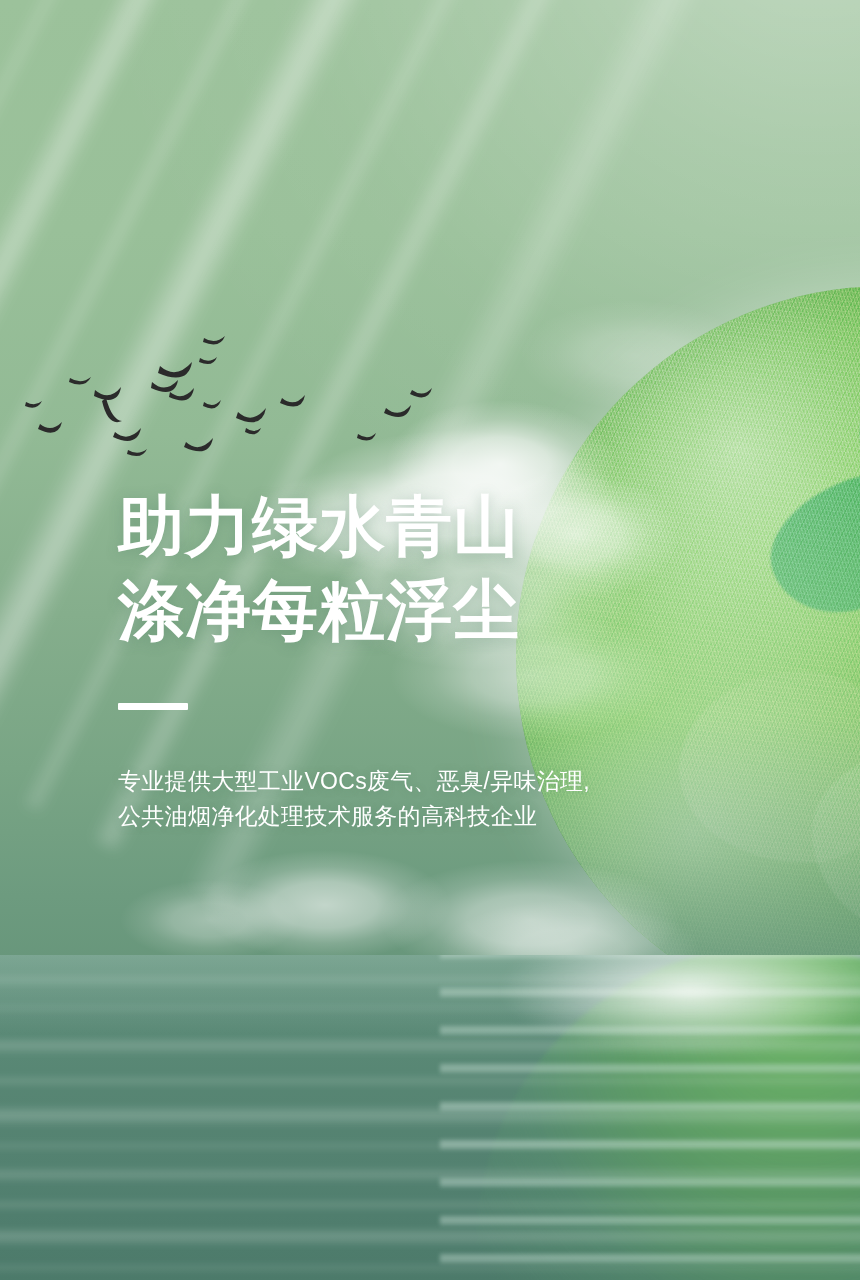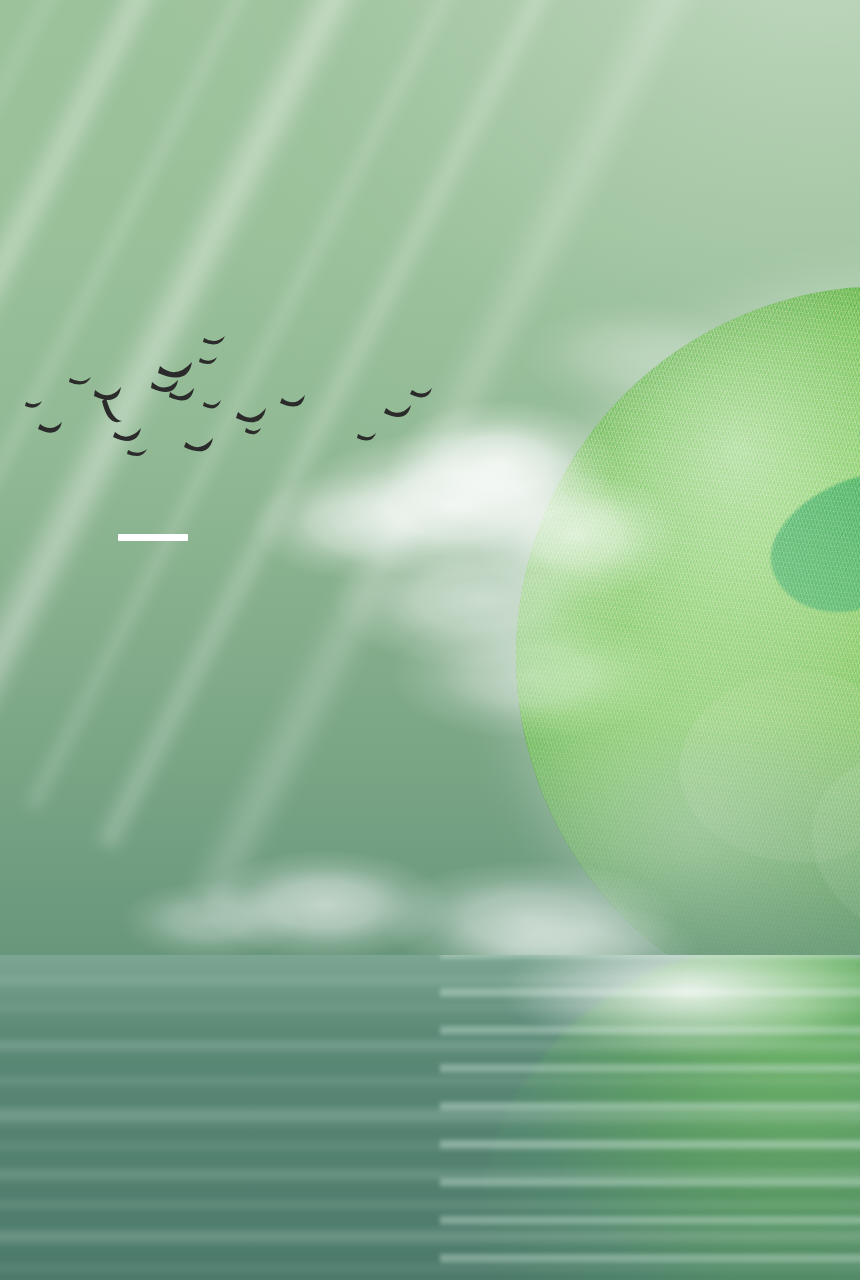--- a/index.html
+++ b/index.html
@@ -348,18 +348,26 @@
     <div class="ripple" style="top:150px; height:22px; opacity:.48;"></div>
     <div class="ripple" style="top:186px; height:10px; opacity:.26;"></div>
     <div class="ripple" style="top:212px; height:16px; opacity:.38;"></div>
     <div class="ripple" style="top:244px; height:12px; opacity:.30;"></div>
     <div class="ripple" style="top:272px; height:20px; opacity:.45;"></div>
     <div class="ripple" style="top:308px; height:10px; opacity:.24;"></div>
 
   </div>
 
   <div class="content">
+    <div class="headline">
+      <span class="hl-line">助力绿水青山</span>
+      <span class="hl-line">涤净每粒浮尘</span>
+    </div>
 
     <div class="divider"></div>
 
+    <div class="subtext">
+      <span class="sub-line">专业提供大型工业VOCs废气、恶臭/异味治理,</span>
+      <span class="sub-line">公共油烟净化处理技术服务的高科技企业</span>
+    </div>
   </div>
 
 </div>
 
 </body></html>

